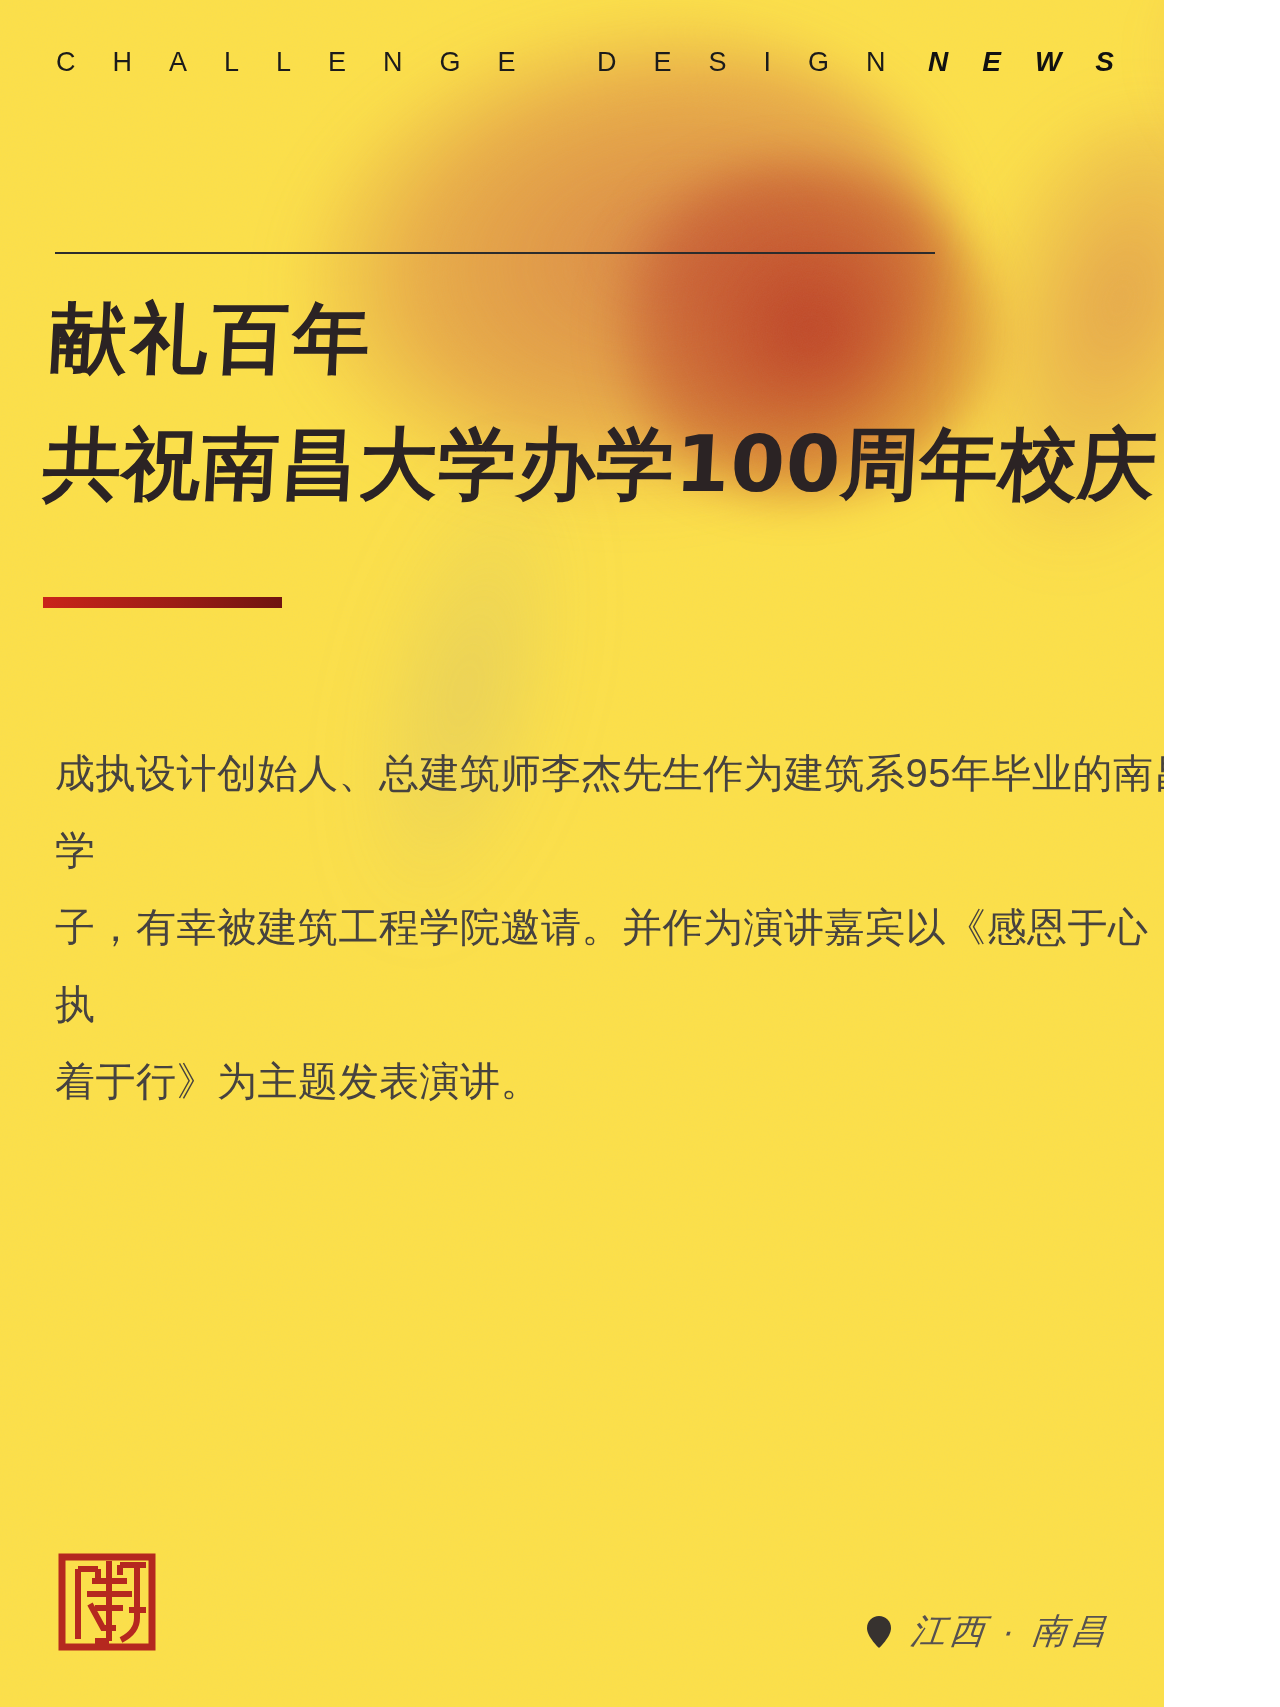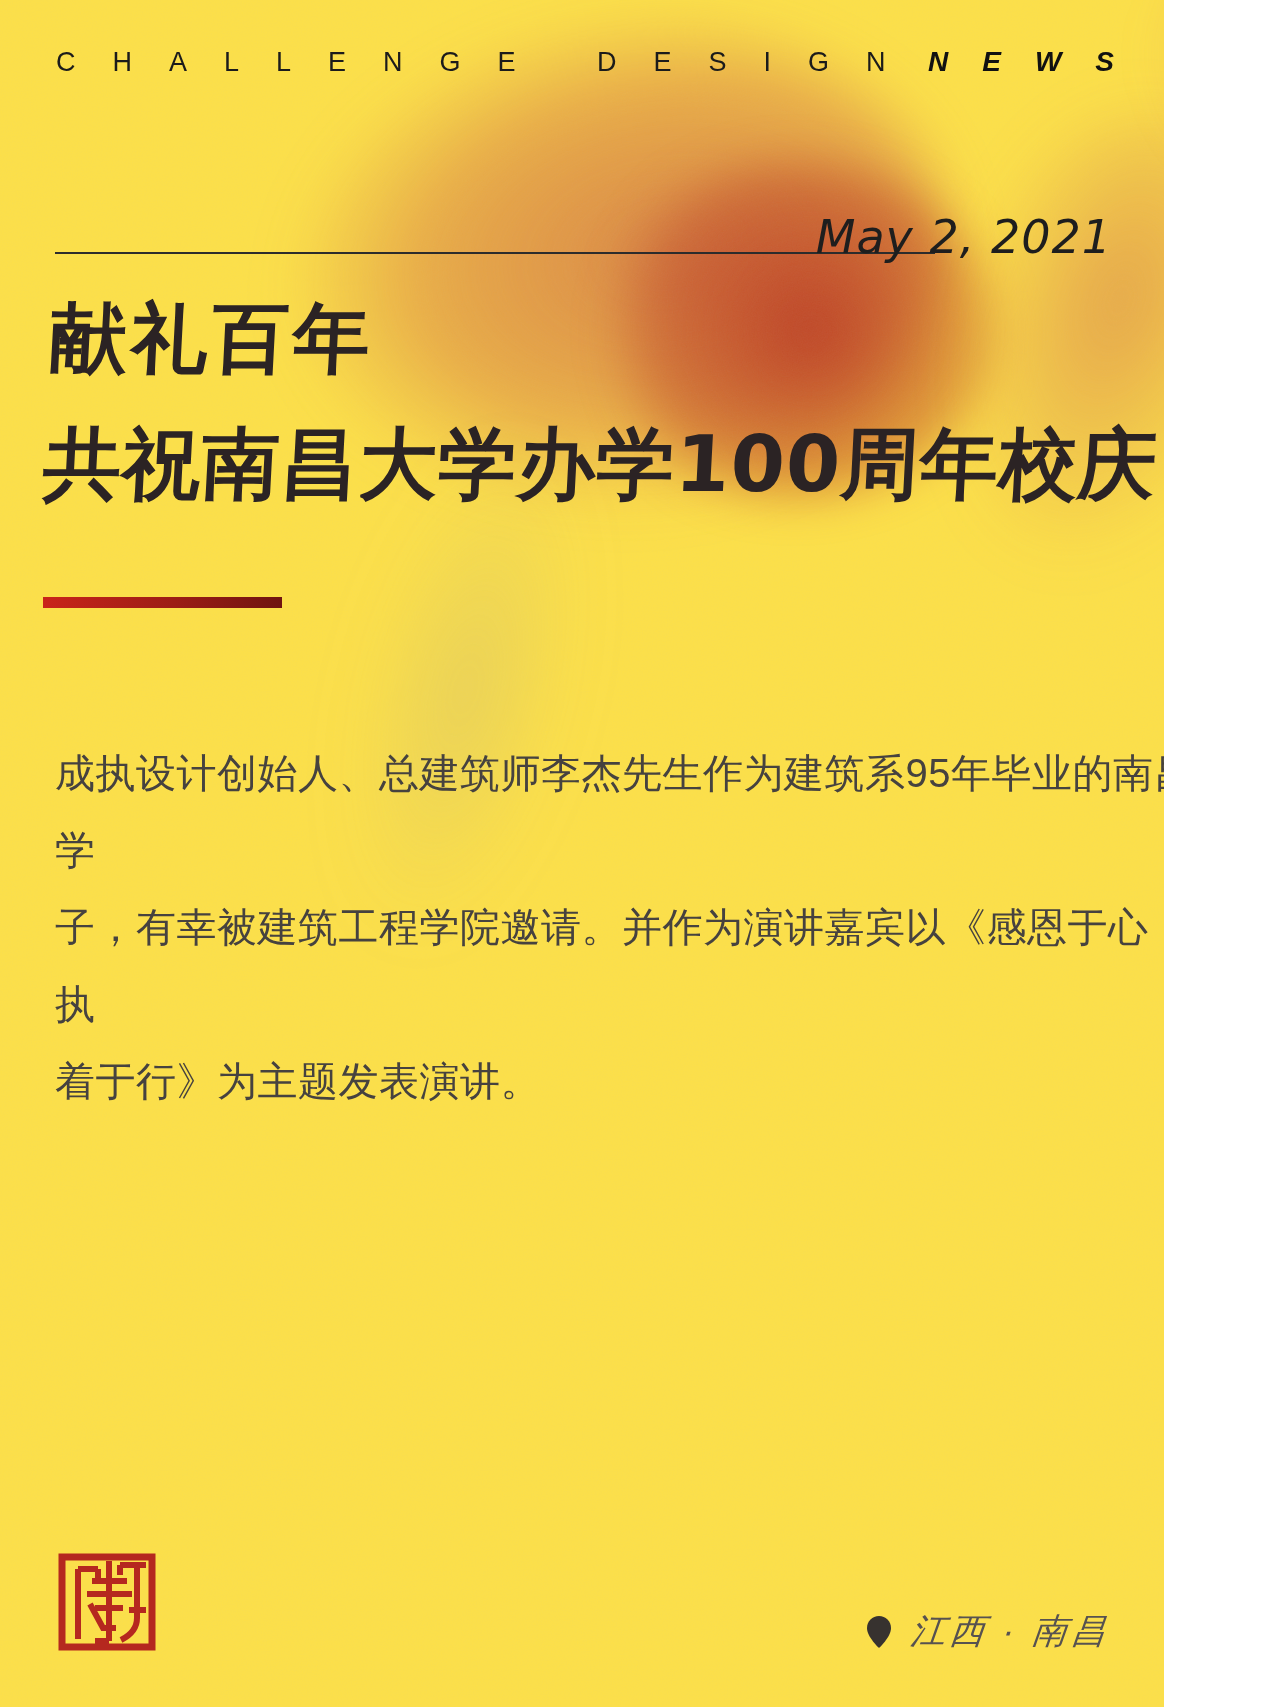--- a/index.html
+++ b/index.html
@@ -80,21 +80,20 @@
       </filter>
     <rect width="100%" height="100%" filter="url(#paperNoise)"></rect>
   </svg>
 
   <header class="header">
     <span class="brand">CHALLENGE DESIGN</span>
     <span class="news">NEWS</span>
   </header>
 
   <div class="rule"></div>
-  <div class="date">May 2, 2021</div>
 
   <h1 class="title">
     <span class="t1">献礼百年</span>
     <span class="t2">共祝南昌大学办学100周年校庆</span>
   </h1>
 
   <div class="bar"></div>
 
   <main class="article">
     <p>成执设计创始人、总建筑师李杰先生作为建筑系95年毕业的南昌学

